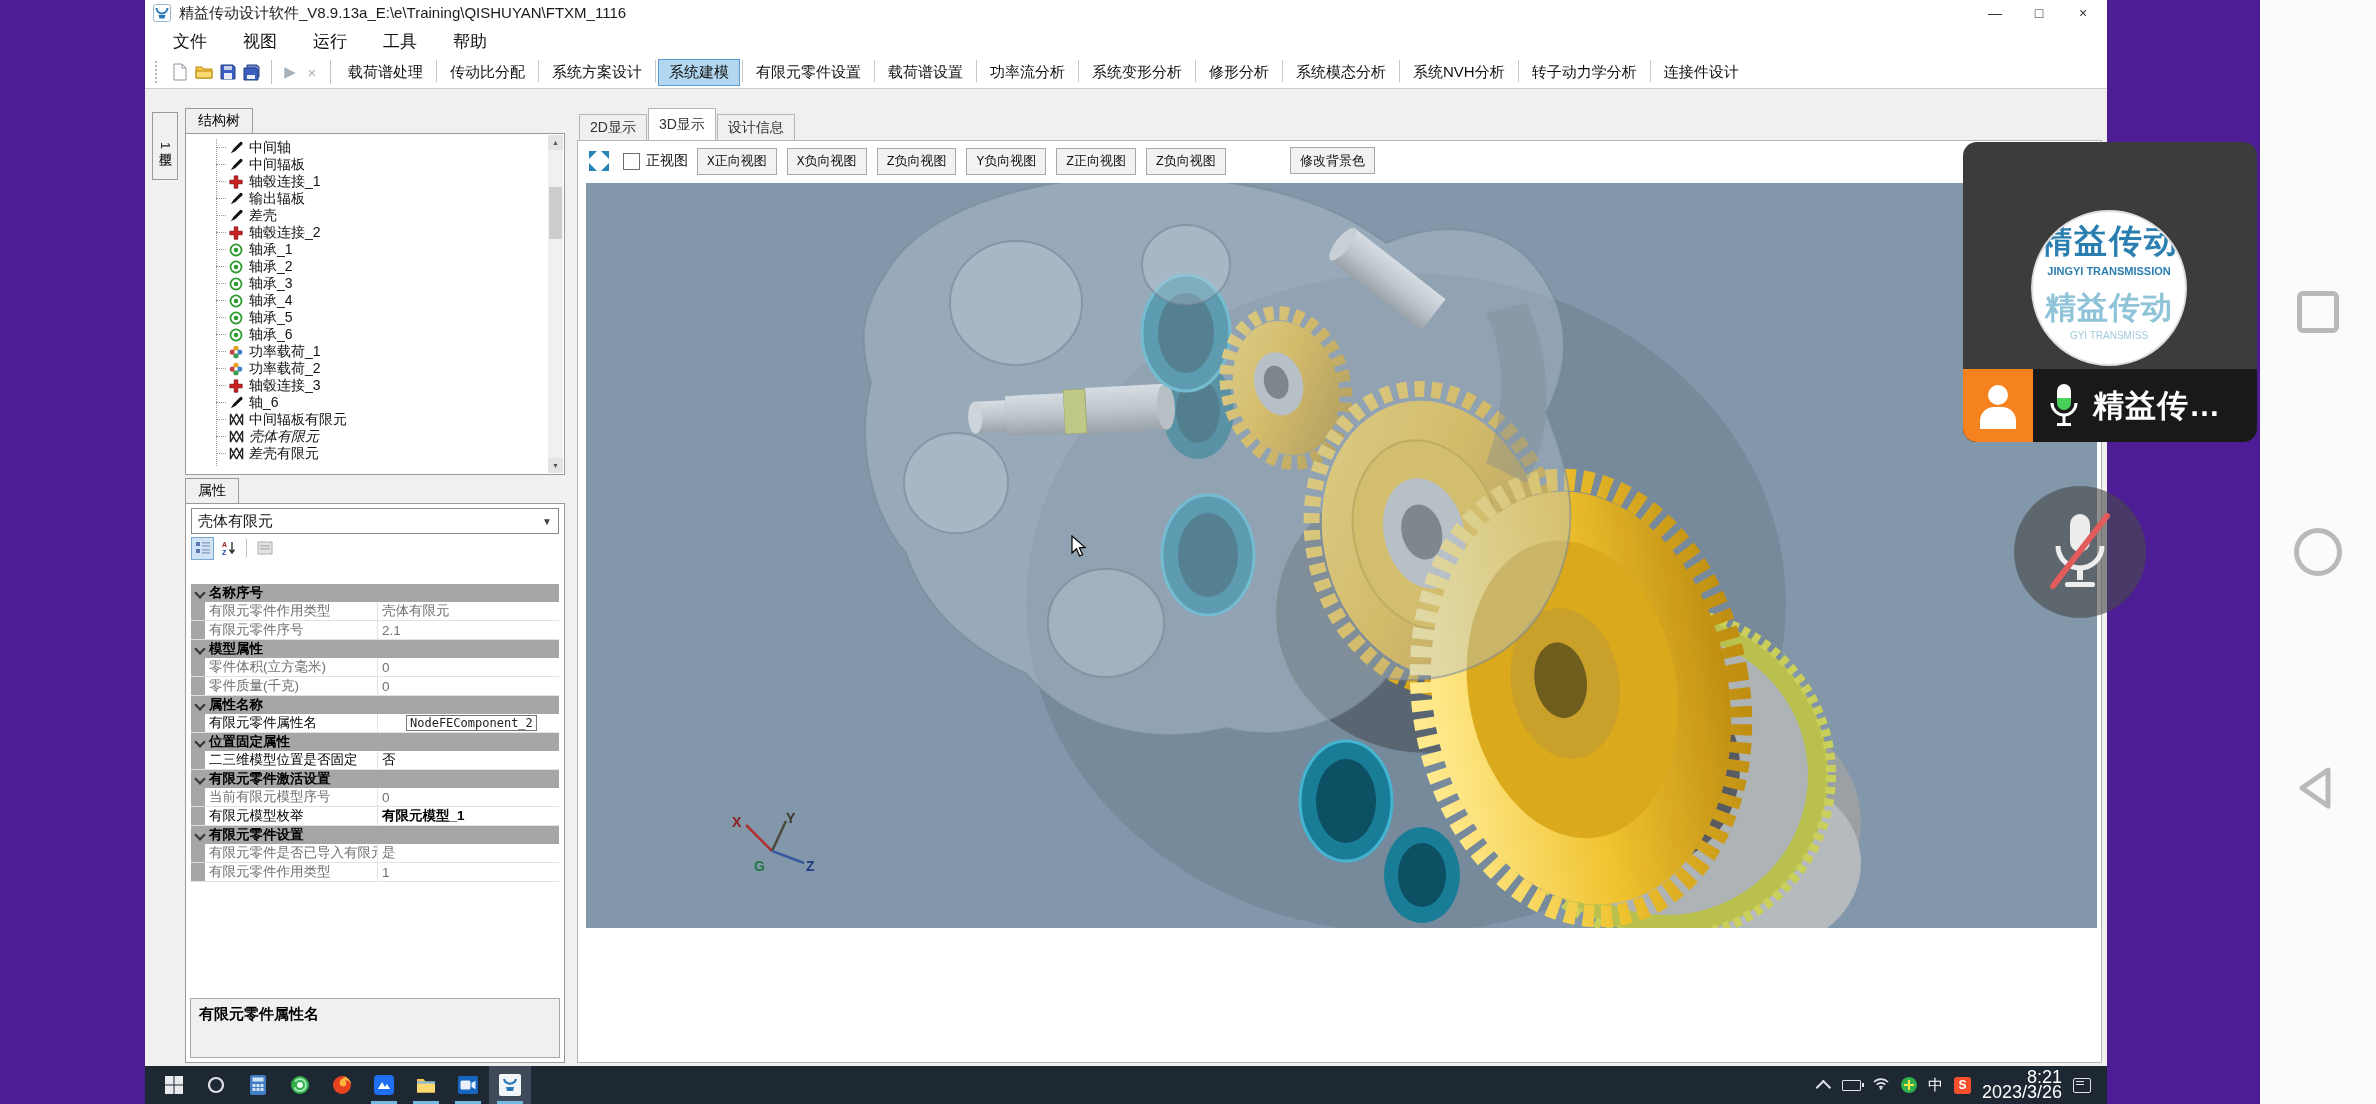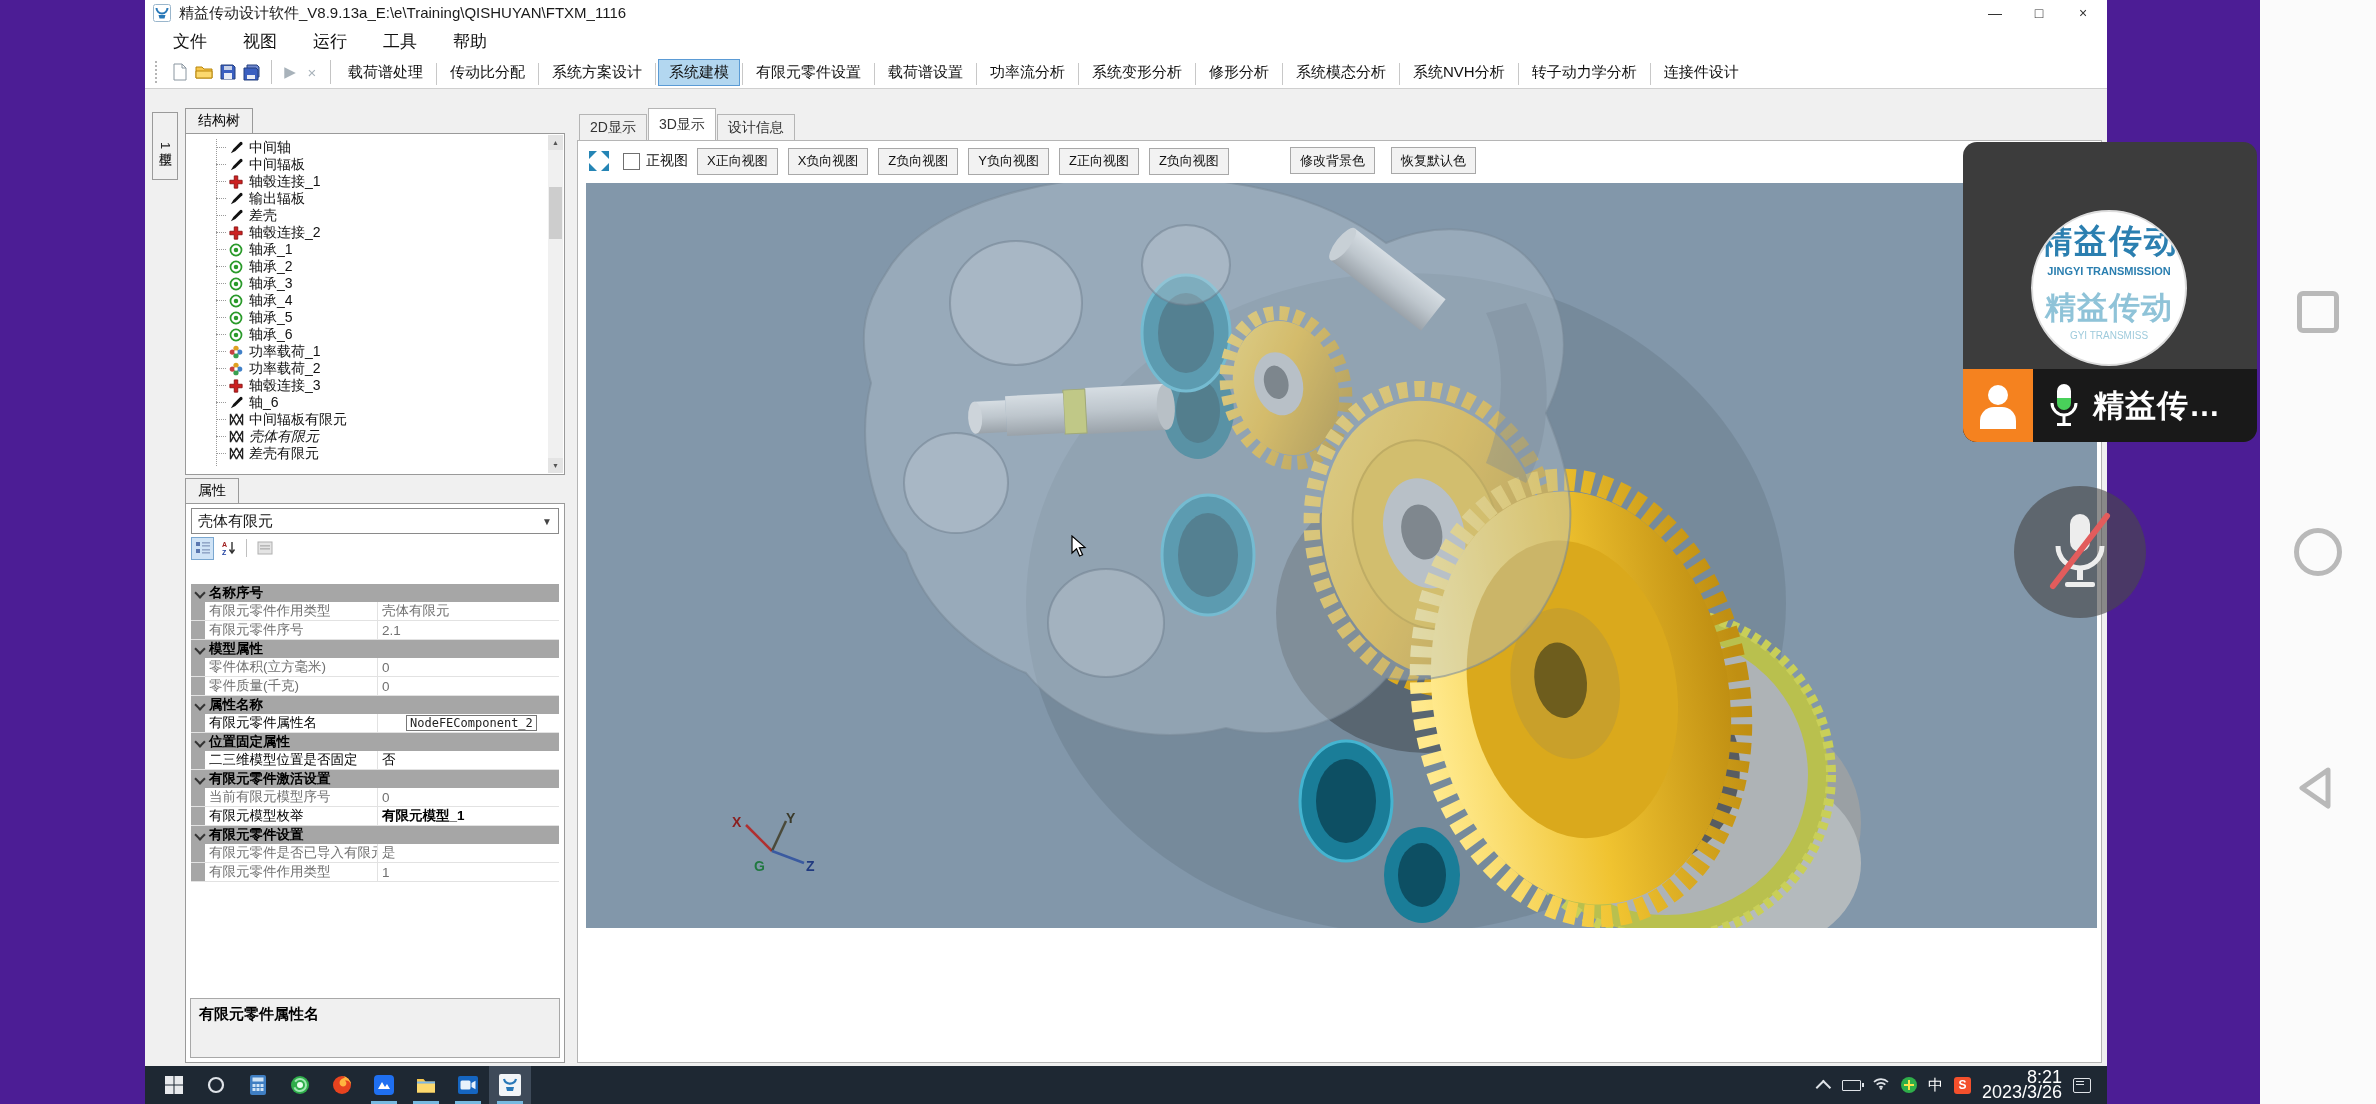--- a/index.html
+++ b/index.html
@@ -12,21 +12,21 @@
   .title-text{font-size:15px;color:#1a1a1a;white-space:nowrap;}
   .wcontrols{position:absolute;right:2px;top:0;display:flex;}
   .wbtn{width:44px;height:26px;line-height:26px;text-align:center;font-size:14px;color:#333;}
   .menubar{position:absolute;left:0;top:26px;width:100%;height:30px;background:#fff;display:flex;align-items:center;padding-left:28px;gap:36px;box-sizing:border-box;}
   .mitem{font-size:17px;color:#111;}
   .toolbar{position:absolute;left:0;top:56px;width:100%;height:33px;background:#fff;border-bottom:1px solid #cfcfcf;display:flex;align-items:center;padding-left:10px;box-sizing:border-box;}
   .grip{width:3px;height:22px;border-left:2px dotted #b5b5b5;margin-right:8px;}
   .tb-ico{width:20px;height:20px;margin:0 2px;display:flex;align-items:center;justify-content:center;}
   .tb-glyph{font-size:15px;color:#a8b2ba;width:22px;text-align:center;}
   .sep{width:1px;height:24px;background:#c4c4c4;margin:0 7px;}
-  .rtabs{display:flex;align-items:flex-end;}
+  .rtabs{display:flex;align-items:flex-start;}
   .rtab{font-size:15px;color:#111;padding:3px 10px;white-space:nowrap;}
   .rtab.active{background:#b3d7f0;outline:1px solid #5b9bd5;}
   .tsep{width:1px;height:22px;background:#c8c8c8;margin:0 3px;}
   
   .model-tab{position:absolute;left:7px;top:112px;width:24px;height:66px;background:#f0f0f0;border:1px solid #9a9a9a;writing-mode:vertical-rl;display:flex;align-items:center;justify-content:center;font-size:13px;color:#222;}
   .tree-panel{position:absolute;left:40px;top:108px;width:380px;height:367px;}
   .panel-tab{position:absolute;left:0;top:0;height:25px;border:1px solid #9a9a9a;border-bottom:none;background:#f0f0f0;font-size:14px;display:flex;align-items:center;justify-content:center;padding:0 12px;box-sizing:border-box;}
   .tree-body{position:absolute;left:0;top:25px;right:0;bottom:0;background:#fff;border:1px solid #9a9a9a;overflow:hidden;}
   .tree-list{position:absolute;left:0;top:5px;right:17px;bottom:0;}
   .tree-list::before{content:'';position:absolute;left:30px;top:0;bottom:8px;border-left:1px dotted #9a9a9a;}
@@ -59,21 +59,21 @@
   
   .vp-area{position:absolute;left:432px;top:108px;width:1525px;height:958px;}
   .vp-tabs{position:absolute;left:2px;top:0;height:32px;display:flex;align-items:flex-end;gap:1px;}
   .vtab{height:25px;padding:0 10px;font-size:14px;display:flex;align-items:center;background:#f0f0f0;border:1px solid #b5b5b5;border-bottom:none;color:#333;white-space:nowrap;}
   .vtab.active{background:#fff;height:31px;}
   .vp-panel{position:absolute;left:0;top:32px;right:0;bottom:3px;background:#fff;border:1px solid #b5b5b5;}
   .vp-controls{position:absolute;left:6px;top:6px;height:28px;display:flex;align-items:center;gap:9px;}
   .chk{width:15px;height:15px;border:1px solid #707070;background:#fff;flex:0 0 auto;}
   .chklabel{font-size:14px;color:#111;margin-left:-3px;}
   .vbtn{height:25px;padding:0 9px;border:1px solid #a8a8a8;background:#f2f2f2;font-size:13px;display:flex;align-items:center;white-space:nowrap;color:#111;}
-  .bg-buttons{position:absolute;left:712px;top:6px;display:flex;gap:16px;}
+  .bg-buttons{position:absolute;left:712px;top:6px;display:flex;gap:16px;flex-direction:column;}
   .canvas{position:absolute;left:8px;top:42px;width:1511px;height:745px;background:#8297aa;overflow:hidden;}
   .axis{position:absolute;left:140px;top:630px;}
   .cursor{position:absolute;left:485px;top:352px;}
   
   .taskbar{position:absolute;left:0;right:0;bottom:0;height:38px;background:#1e2833;display:flex;align-items:center;z-index:5;}
   .task-icons{display:flex;height:100%;align-items:center;padding-left:8px;}
   .tbtn{width:42px;height:38px;display:flex;align-items:center;justify-content:center;position:relative;}
   .tbtn.running::after{content:'';position:absolute;bottom:0;left:8px;right:8px;height:3px;background:#76b9e0;}
   .tbtn.active{background:#3e4a59;}
   .tray{margin-left:auto;display:flex;align-items:center;gap:11px;padding-right:16px;}
@@ -513,21 +513,21 @@
                 <g fill="#2585b5">
                   <path d="M2,2 L10,2 L2,10 Z"></path>
                   <path d="M22,2 L22,10 L14,2 Z"></path>
                   <path d="M2,22 L2,14 L10,22 Z"></path>
                   <path d="M22,22 L14,22 L22,14 Z"></path>
                 </g>
               </svg>
           </span>
           <span class="chk"></span>
           <span class="chklabel">正视图</span>
-          <div style="display:flex;gap:10px;" id="view-buttons">
+          <div style="display:flex;gap:10px;font-family:Liberation Mono, monospace;" id="view-buttons">
               <span class="vbtn">X正向视图</span>
               <span class="vbtn">X负向视图</span>
               <span class="vbtn">Z负向视图</span>
               <span class="vbtn">Y负向视图</span>
               <span class="vbtn">Z正向视图</span>
               <span class="vbtn">Z负向视图</span>
             </div>
         </div>
         <div class="bg-buttons" id="bg-buttons">
             <span class="vbtn">修改背景色</span>

